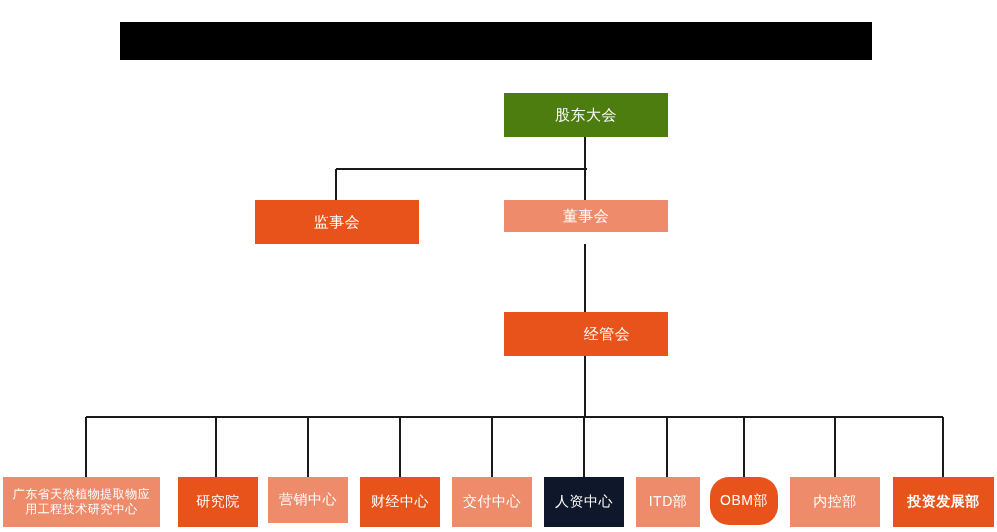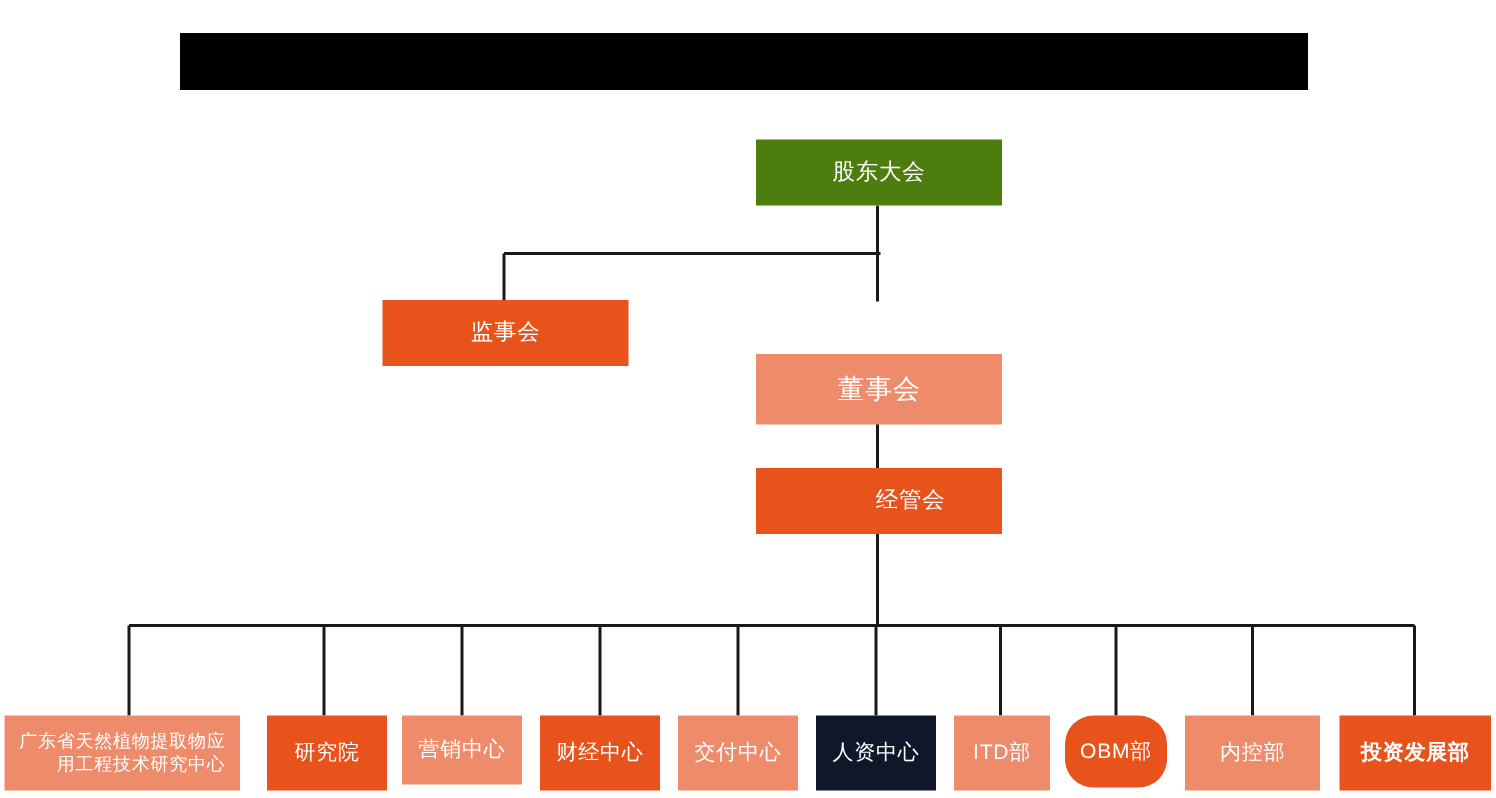--- a/index.html
+++ b/index.html
@@ -73,27 +73,27 @@
       <div class="connector v" style="background: rgb(26, 26, 26); left: 834px; top: 417px; height: 60px;"></div>
       <div class="connector v" style="background: rgb(26, 26, 26); left: 942px; top: 417px; height: 60px;"></div>
     </div>
   <div id="node-layer">
       <div class="node dark" style="left: 504px; top: 93px; width: 164px; height: 44px; font-size: 15px; background: #4d7c0f; color: rgb(255, 255, 255);">
         <span class="label">股东大会</span>
       </div>
       <div class="node dark" style="left: 255px; top: 200px; width: 164px; height: 44px; font-size: 15px; background: rgb(232, 83, 28); color: rgb(255, 255, 255);">
         <span class="label">监事会</span>
       </div>
-      <div class="node light" style="left: 504px; top: 200px; width: 164px; height: 47px; font-size: 18px; background: rgb(238, 139, 106); color: rgb(255, 255, 255); margin-top: 36px;">
+      <div class="node light" style="left: 504px; top: 200px; width: 164px; height: 32px; font-size: 15px; background: rgb(238, 139, 106); color: rgb(255, 255, 255);">
         <span class="label">董事会</span>
       </div>
       <div class="node dark" style="left: 504px; top: 312px; width: 164px; height: 44px; font-size: 15px; background: rgb(232, 83, 28); color: rgb(255, 255, 255); padding-left: 42px;">
         <span class="label">经管会</span>
       </div>
-      <div class="node light" style="left: 3px; top: 477px; width: 157px; height: 50px; font-size: 12px; background: rgb(238, 139, 106); color: rgb(255, 255, 255); text-align: right;">
+      <div class="node light" style="left: 3px; top: 477px; width: 157px; height: 50px; font-size: 12px; background: rgb(238, 139, 106); color: rgb(255, 255, 255);">
         <span class="label">广东省天然植物提取物应
 用工程技术研究中心</span>
       </div>
       <div class="node dark" style="left: 178px; top: 477px; width: 80px; height: 50px; font-size: 14px; background: rgb(232, 83, 28); color: rgb(255, 255, 255);">
         <span class="label">研究院</span>
       </div>
       <div class="node light" style="left: 268px; top: 477px; width: 80px; height: 46px; font-size: 14px; background: rgb(238, 139, 106); color: rgb(255, 255, 255);">
         <span class="label">营销中心</span>
       </div>
       <div class="node dark" style="left: 360px; top: 477px; width: 80px; height: 50px; font-size: 14px; background: rgb(232, 83, 28); color: rgb(255, 255, 255);">

